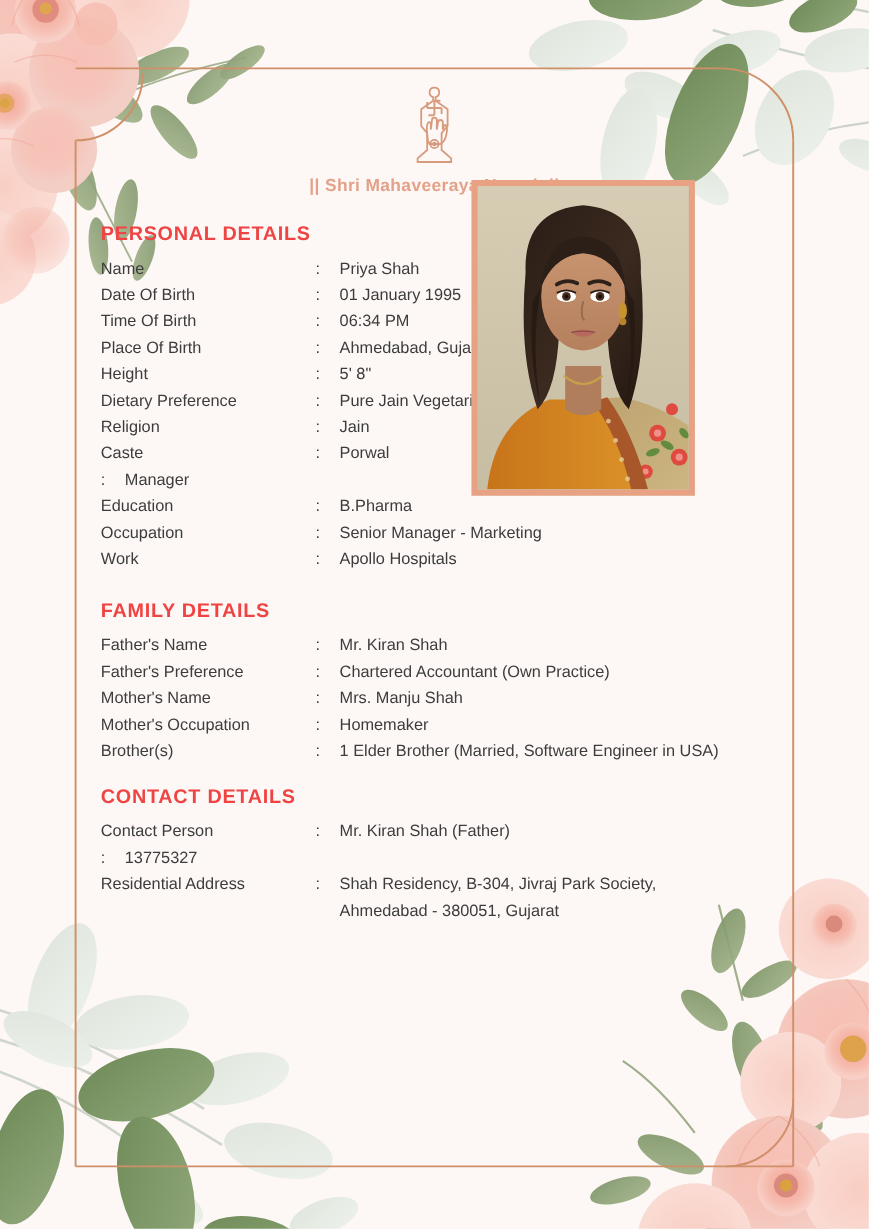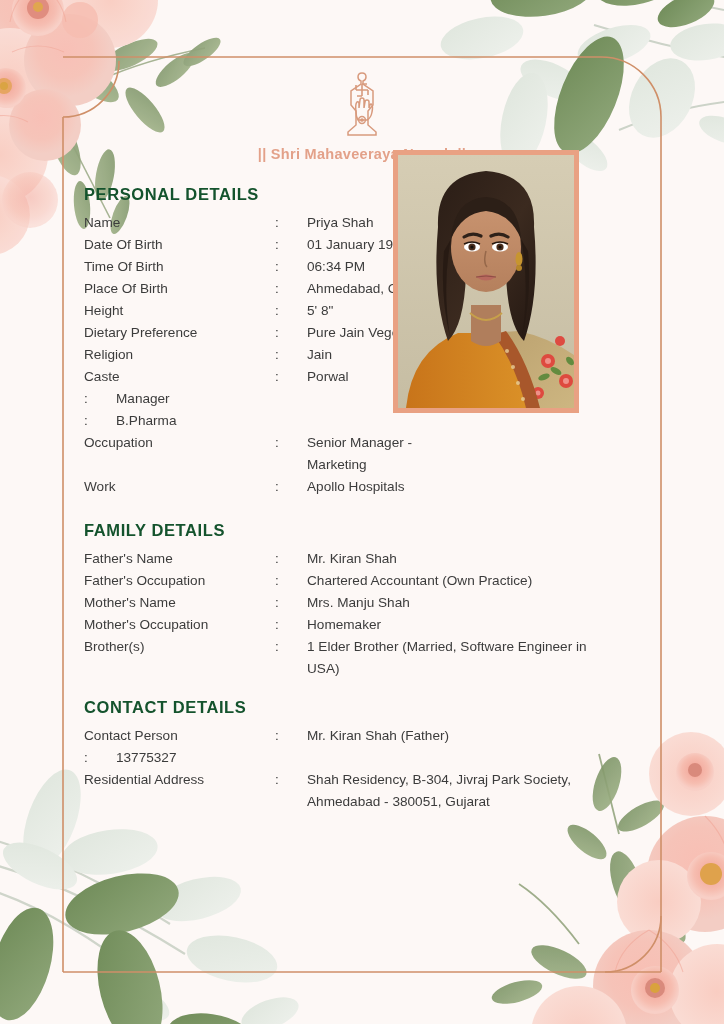--- a/index.html
+++ b/index.html
@@ -32,28 +32,28 @@
   .mantra {
     margin-top:6px;
     color:#e3a189;
     font-weight:bold;
     font-size:14.5px;
     letter-spacing:.3px;
   }
 
   .section { margin-left:21px; }
   .section-title {
-    color:#14532d;
+    color:#ef4444;
     font-weight:bold;
     font-size:16.5px;
     letter-spacing:.6px;
   }
 
   .rows { margin-top:8px; }
-  .row { display:flex; align-items:flex-start; font-size:13.6px; line-height:22px;gap:12px; }
+  .row { display:flex; align-items:flex-start; font-size:13.6px; line-height:22px; }
   .row .label { width:179px; flex:0 0 179px; color:#3c3c3c; }
   .row .colon { width:20px; flex:0 0 20px; color:#3c3c3c; }
   .row .value { color:#3c3c3c; }
   .row.narrow .value { max-width:178px; }
 
   
   .personal-rows { width:376px; }
 
   .photo-wrap {
     position:absolute;
@@ -426,20 +426,21 @@
         <div class="row narrow">
           <span class="label">Caste</span>
           <span class="colon">:</span>
           <span class="value">Porwal</span>
         </div>
         <div class="row narrow">
           <span class="colon">:</span>
           <span class="value">Manager</span>
         </div>
         <div class="row narrow">
+          <span class="label">Education</span>
           <span class="colon">:</span>
           <span class="value">B.Pharma</span>
         </div>
         <div class="row narrow">
           <span class="label">Occupation</span>
           <span class="colon">:</span>
           <span class="value">Senior Manager - Marketing</span>
         </div>
         <div class="row narrow">
           <span class="label">Work</span>
@@ -453,21 +454,21 @@
 
     <div class="section">
       <div class="section-title">FAMILY DETAILS</div>
       <div class="rows">
         <div class="row">
           <span class="label">Father's Name</span>
           <span class="colon">:</span>
           <span class="value">Mr. Kiran Shah</span>
         </div>
         <div class="row">
-          <span class="label">Father's Occupation</span>
+          <span class="label">Father's Preference</span>
           <span class="colon">:</span>
           <span class="value">Chartered Accountant (Own Practice)</span>
         </div>
         <div class="row">
           <span class="label">Mother's Name</span>
           <span class="colon">:</span>
           <span class="value">Mrs. Manju Shah</span>
         </div>
         <div class="row">
           <span class="label">Mother's Occupation</span>

